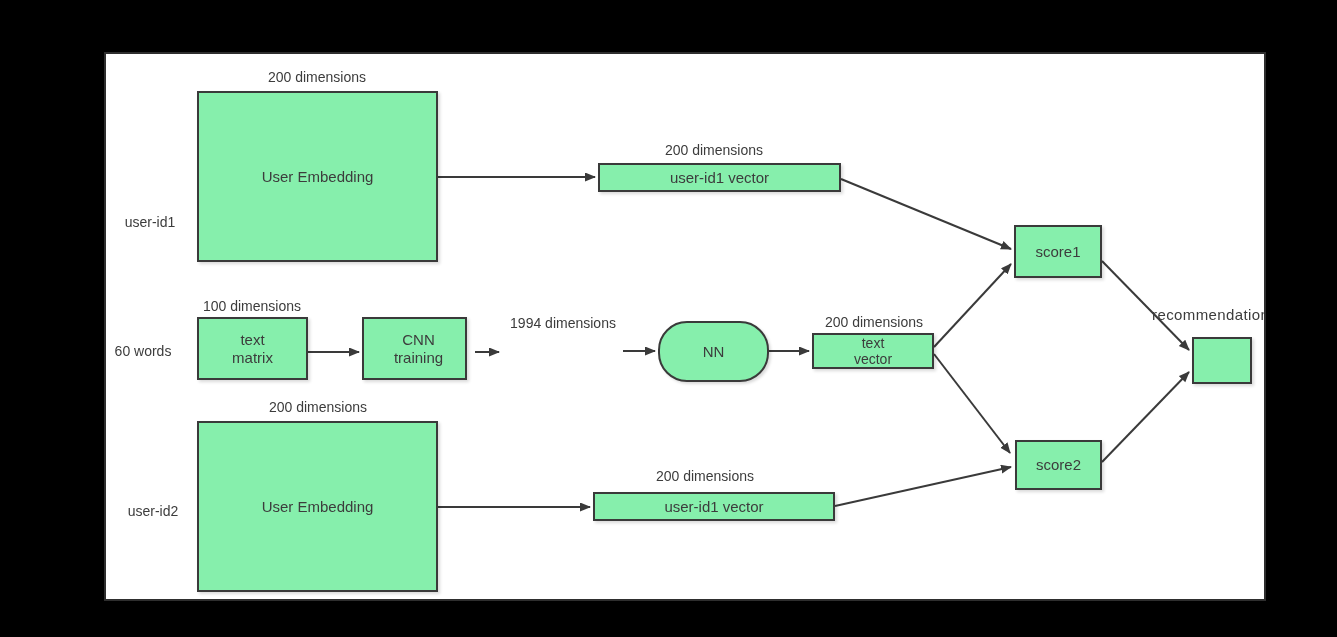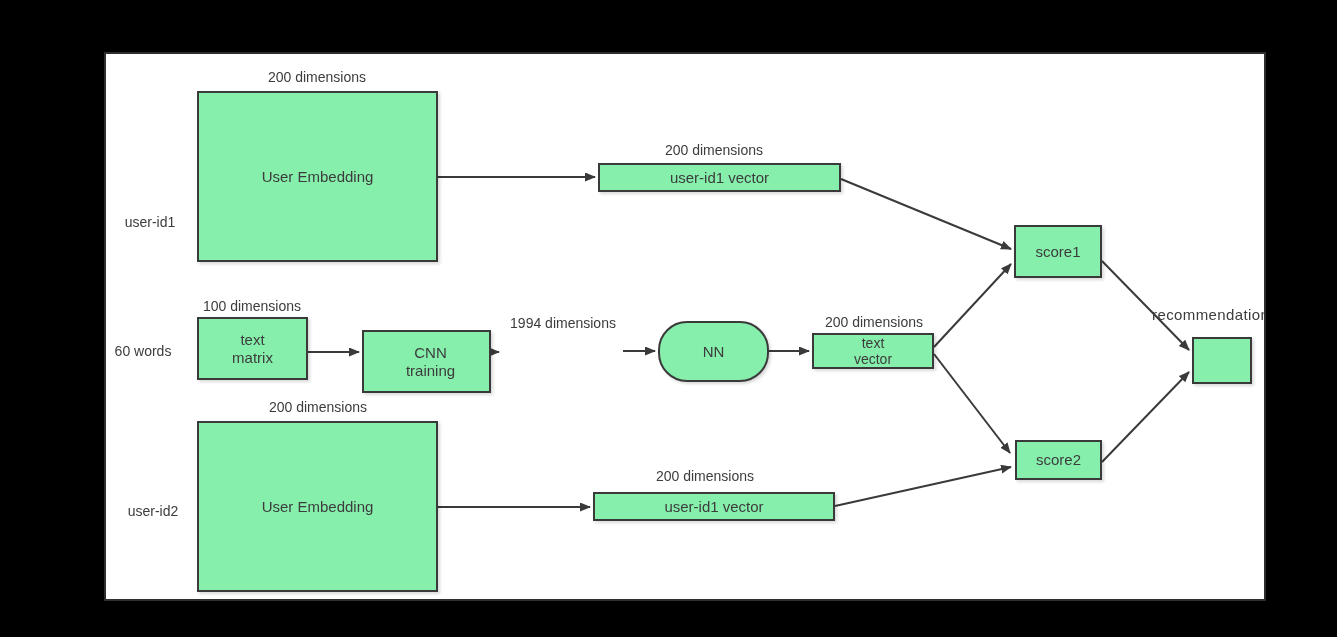--- a/index.html
+++ b/index.html
@@ -50,36 +50,36 @@
     <line x1="996" y1="408" x2="1083" y2="318" marker-end="url(#arw)"></line>
   </svg>
 
   <div class="node" style="left:91px;top:37px;width:241px;height:171px;">User Embedding</div>
 
   <div class="node" style="left:492px;top:109px;width:243px;height:29px;">user-id1 vector</div>
 
   <div class="node" style="left:91px;top:263px;width:111px;height:63px;">text
 matrix</div>
 
-  <div class="node" style="left:256px;top:276px;width:129px;height:63px;padding-left:8px;">CNN
+  <div class="node" style="left:256px;top:263px;width:105px;height:63px;padding-left:8px;">CNN
 training</div>
 
 
   <div class="node" style="left:552px;top:267px;width:111px;height:61px;border-radius:29px;">NN</div>
 
   <div class="node sm" style="left:706px;top:279px;width:122px;height:36px;">text
 vector</div>
 
   <div class="node" style="left:91px;top:367px;width:241px;height:171px;">User Embedding</div>
 
   <div class="node" style="left:487px;top:438px;width:242px;height:29px;">user-id1 vector</div>
 
   <div class="node" style="left:908px;top:171px;width:88px;height:53px;">score1</div>
 
-  <div class="node" style="left:909px;top:386px;width:87px;height:40px;">score2</div>
+  <div class="node" style="left:909px;top:386px;width:87px;height:50px;">score2</div>
 
   <div class="node" style="left:1086px;top:283px;width:60px;height:47px;"></div>
 
   <div class="lbl ctr" style="left:211px;top:15px;">200 dimensions</div>
 
   <div class="lbl ctr" style="left:608px;top:88px;">200 dimensions</div>
 
   <div class="lbl ctr" style="left:146px;top:244px;">100 dimensions</div>
 
   <div class="lbl ctr" style="left:457px;top:261px;">1994 dimensions</div>

